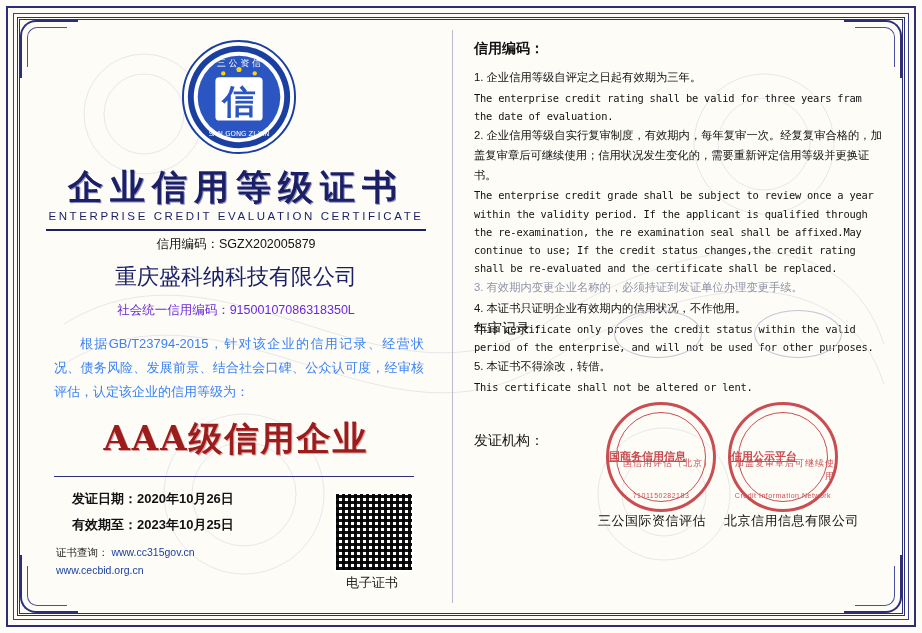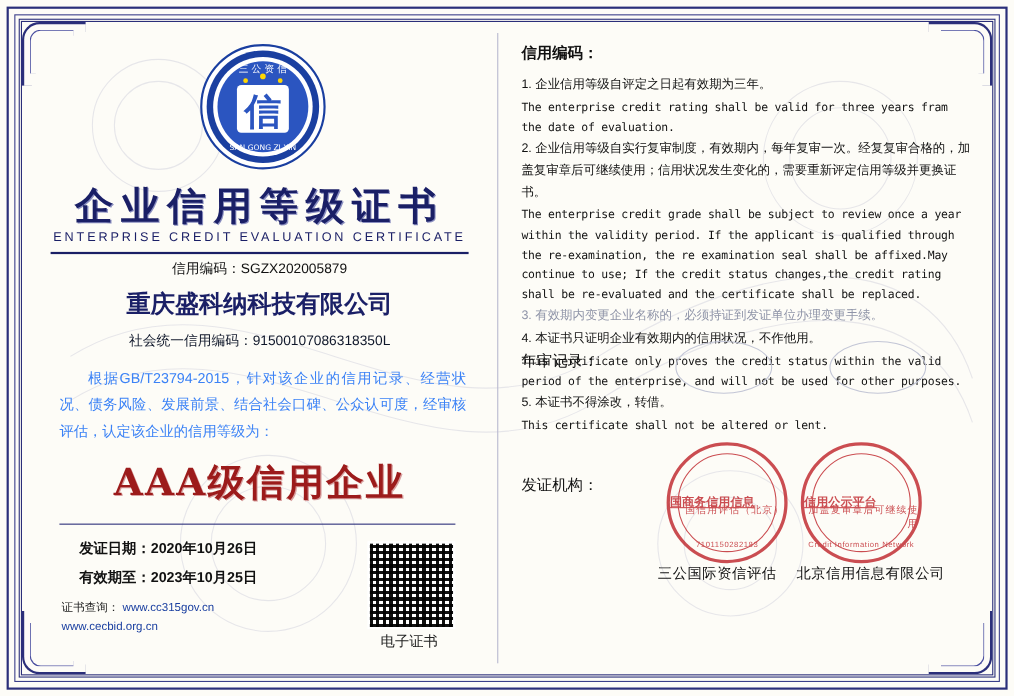--- a/index.html
+++ b/index.html
@@ -134,31 +134,31 @@
     color: #111;
   }
   .company {
     position: absolute;
     top: 238px;
     left: 0;
     width: 424px;
     text-align: center;
     font-family: "DejaVu Serif", serif;
     font-size: 22px;
-    font-weight: bold;
+    font-weight: normal;
     color: #1a1f66;
   }
   .credit-code {
     position: absolute;
     top: 278px;
     left: 0;
     width: 424px;
     text-align: center;
     font-size: 12.5px;
-    color: #0f172a;
+    color: #6d28d9;
   }
   .body-text {
     position: absolute;
     top: 308px;
     left: 30px;
     width: 370px;
     font-size: 13px;
     line-height: 1.85;
     color: #3b82f6;
     text-align: justify;

